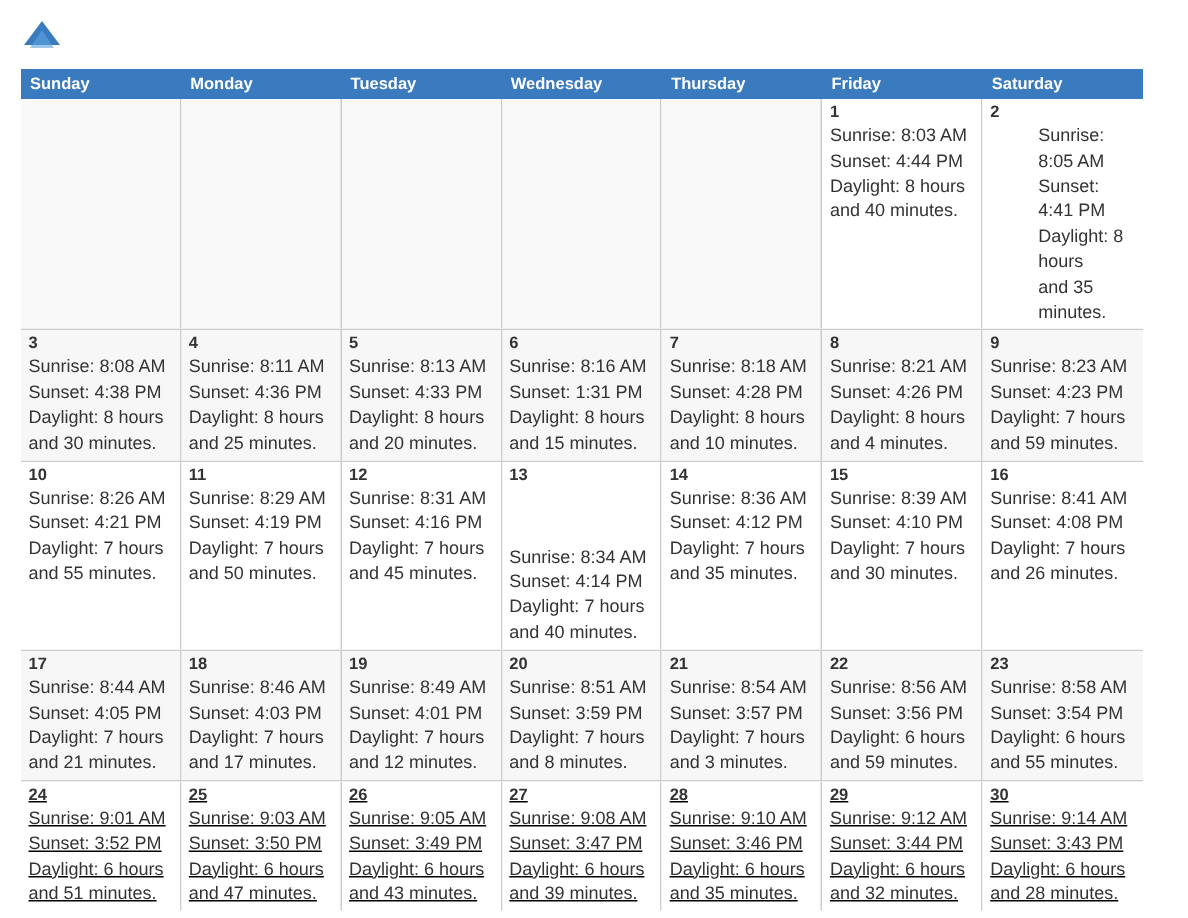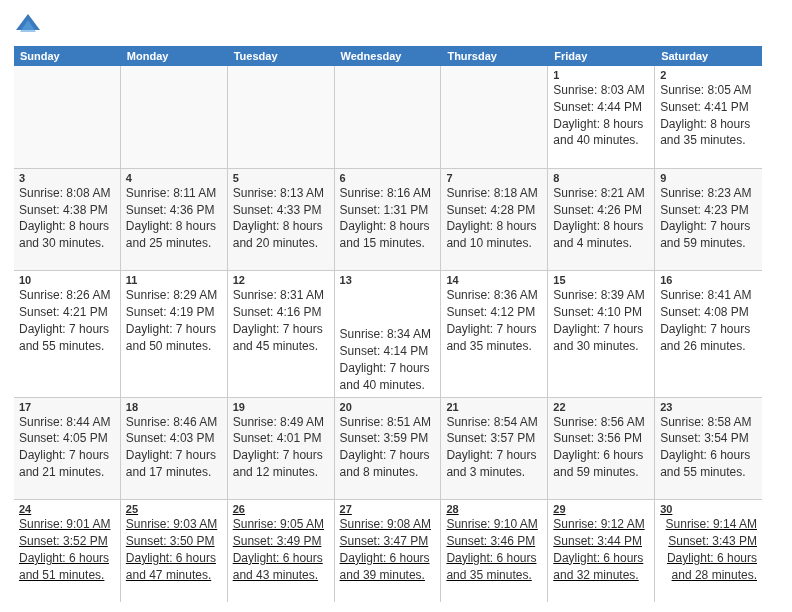--- a/index.html
+++ b/index.html
@@ -161,21 +161,21 @@
           <div class="cal-cell empty"></div>
           <div class="cal-cell">
             <span class="day-num">1</span>
             <div class="day-info" style="white-space: pre-line;">Sunrise: 8:03 AM
 Sunset: 4:44 PM
 Daylight: 8 hours
 and 40 minutes.</div>
           </div>
           <div class="cal-cell">
             <span class="day-num">2</span>
-            <div class="day-info" style="white-space: pre-line;">Sunrise: 8:05 AM
+            <div class="day-info" style="white-space: pre-line; margin-left: 32px;">Sunrise: 8:05 AM
 Sunset: 4:41 PM
 Daylight: 8 hours
 and 35 minutes.</div>
           </div>
         </div>
         <div class="cal-row">
           <div class="cal-cell">
             <span class="day-num">3</span>
             <div class="day-info" style="white-space: pre-line;">Sunrise: 8:08 AM
 Sunset: 4:38 PM
@@ -365,21 +365,21 @@
           </div>
           <div class="cal-cell">
             <span class="day-num">29</span>
             <div class="day-info" style="white-space: pre-line;">Sunrise: 9:12 AM
 Sunset: 3:44 PM
 Daylight: 6 hours
 and 32 minutes.</div>
           </div>
           <div class="cal-cell">
             <span class="day-num">30</span>
-            <div class="day-info" style="white-space: pre-line; text-align: right;">Sunrise: 9:14 AM
+            <div class="day-info" style="white-space: pre-line;">Sunrise: 9:14 AM
 Sunset: 3:43 PM
 Daylight: 6 hours
 and 28 minutes.</div>
           </div>
         </div>
       </div>
   </div>
 </div>
 
 </body></html>

